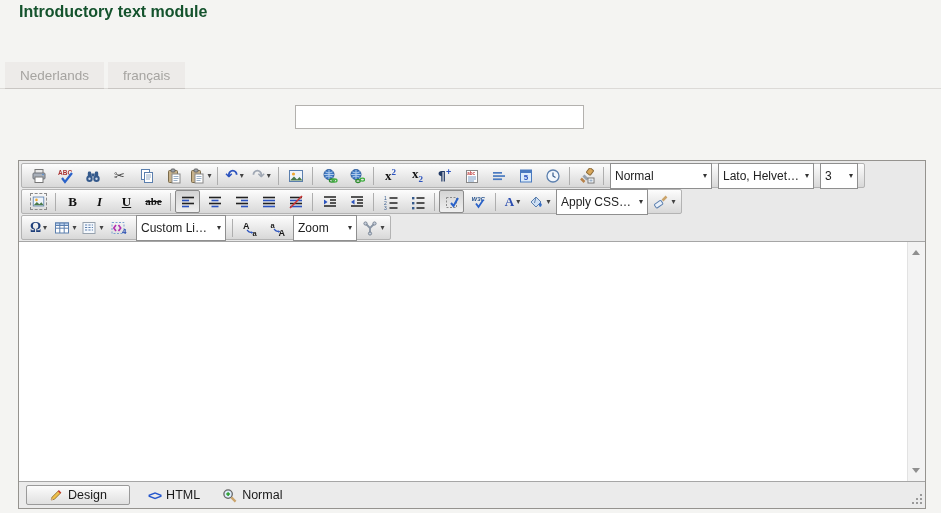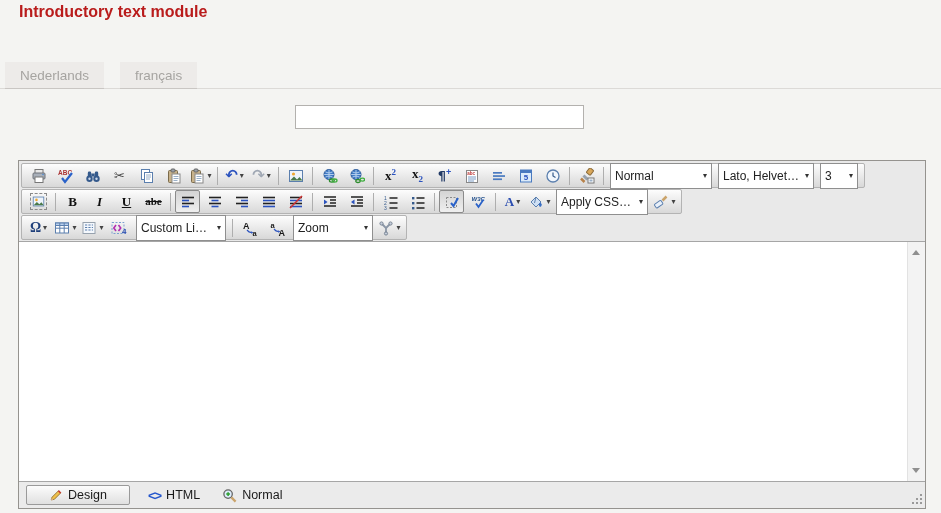--- a/index.html
+++ b/index.html
@@ -1,22 +1,22 @@
 <!DOCTYPE html>
 <html><head>
 <meta charset="utf-8">
 <style>
   html,body{margin:0;padding:0;}
   body{width:941px;height:513px;overflow:hidden;font-family:"Liberation Sans","DejaVu Sans",sans-serif;}
   .page{position:relative;width:941px;height:513px;background:#f4f4f2;}
-  .page-title{position:absolute;left:19px;top:3px;font-size:16px;font-weight:bold;color:#b91c1c;}
+  .page-title{position:absolute;left:19px;top:3px;font-size:16px;font-weight:bold;color:#14532d;}
 
   
   .tabrule{position:absolute;left:0;top:88px;width:941px;height:1px;background:#dcdad7;}
-  .tabs{position:absolute;left:5px;top:62px;display:flex;gap:16px;z-index:2;}
+  .tabs{position:absolute;left:5px;top:62px;display:flex;gap:4px;z-index:2;}
   .tab{height:26px;padding:0 15px;display:flex;align-items:center;font-size:13.5px;
        color:#a6a4a1;background:#edebe9;border-bottom:1px solid #c9c6c3;cursor:pointer;white-space:nowrap;}
   .tab.active{background:#f4f4f2;color:#3a3a3a;border-bottom:1px solid #f4f4f2;}
 
   .title-input{position:absolute;left:295px;top:105px;width:279px;height:22px;border:1px solid #b3b1ae;
        background:#fff;padding:0 4px;font-size:13px;box-sizing:content-box;}
 
   
   .editor{position:absolute;left:18px;top:160px;width:908px;height:349px;border:1px solid #95938f;
        background:#e9e9e9;box-sizing:border-box;}
@@ -25,21 +25,21 @@
        background:linear-gradient(#fdfdfd,#d8d8d8);border:1px solid #b3b3b3;border-radius:2px;box-sizing:border-box;}
   .tbtn{display:flex;align-items:center;justify-content:center;min-width:23px;height:21px;margin:0 1px;
        border:1px solid transparent;border-radius:2px;cursor:pointer;position:relative;}
   .tbtn.pressed{border-color:#8b8b8b;background:linear-gradient(#d4d4d4,#efefef);}
   .dd{font-size:8px;color:#444;margin-left:2px;line-height:1;}
   .sep{width:1px;height:18px;background:#aeaeae;margin:0 3px;}
   .combo{display:flex;align-items:center;height:20px;background:#fff;border:1px solid #8f8f8f;margin:0 3px;
        padding:12px 4px;font-size:12px;color:#222;cursor:pointer;box-sizing:border-box;white-space:nowrap;overflow:hidden;}
   .combo .cval{overflow:hidden;text-overflow:ellipsis;white-space:nowrap;}
   .combo .dd{margin-left:auto;padding-left:5px;color:#333;}
-  .w-normal{width:102px}.w-font{width:96px}.w-size{width:38px}.w-css{width:92px}.w-links{width:90px}.w-zoom{width:80px}
+  .w-normal{width:102px}.w-font{width:96px}.w-size{width:38px}.w-css{width:92px}.w-links{width:90px}.w-zoom{width:64px}
 
   .glyph{font-family:"DejaVu Sans",sans-serif;line-height:1;}
   .serif{font-family:"Liberation Serif","DejaVu Serif",serif;}
   .fmt{font-size:13px;font-weight:bold;color:#111;line-height:1;}
   .fmt sup,.fmt sub{color:#2a52be;font-size:9px;font-weight:bold;}
   .blue{color:#2a52be;} .navy{color:#223a66;}
   .undo-g{font-size:15px;font-weight:bold;color:#2a52be;}
   .redo-g{font-size:15px;font-weight:bold;color:#a0a8b4;}
   .cut-g{font-size:13px;color:#444;}
   .omega-g{font-size:14px;font-weight:bold;color:#1f3f7a;}

